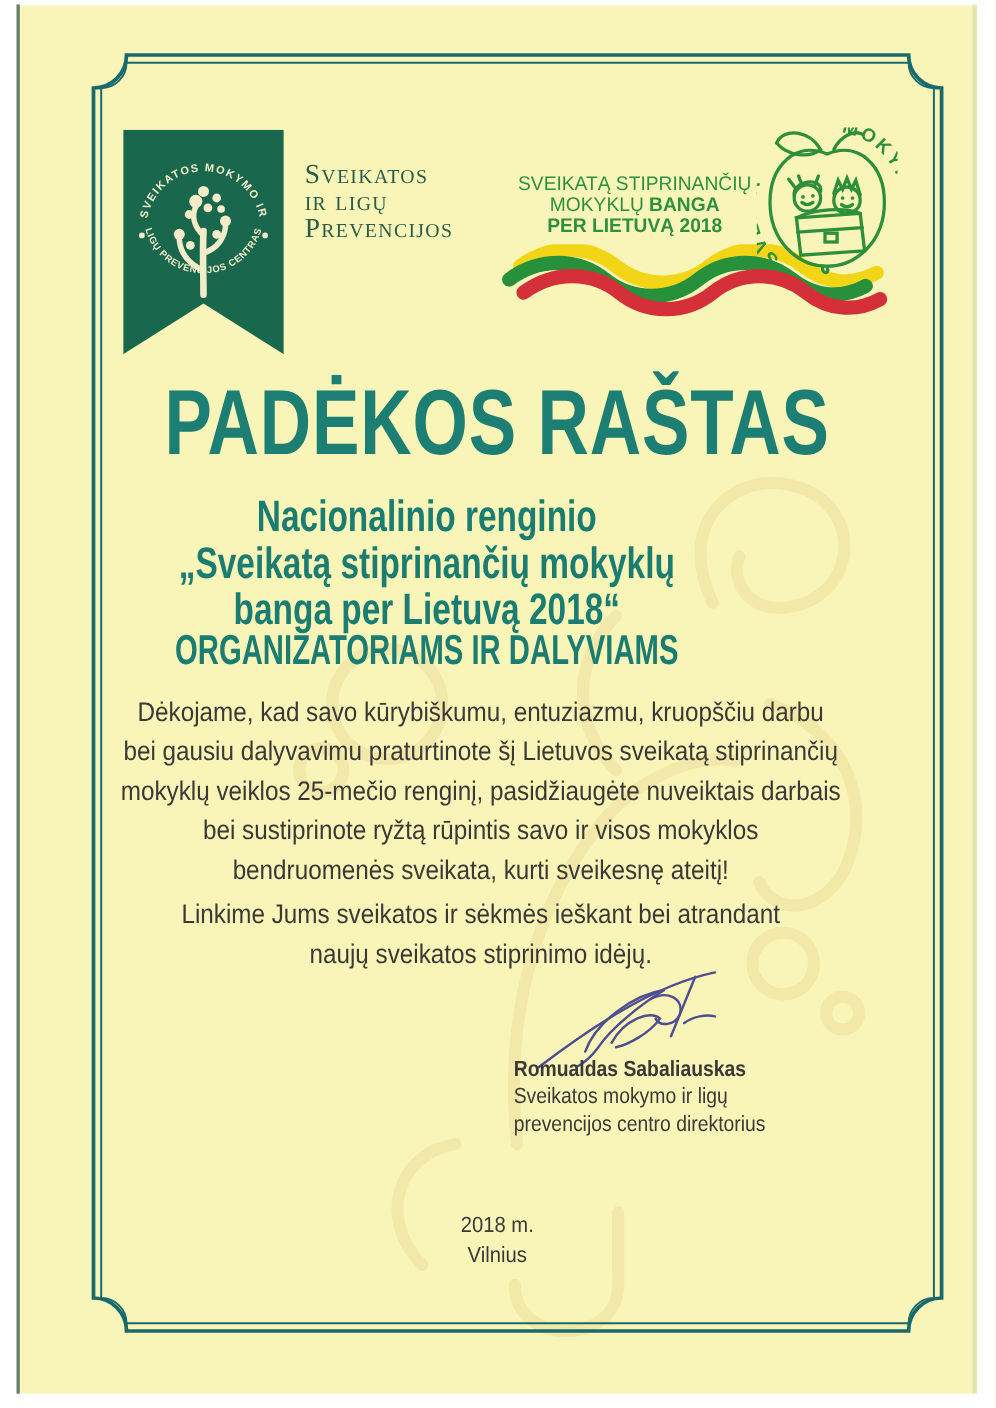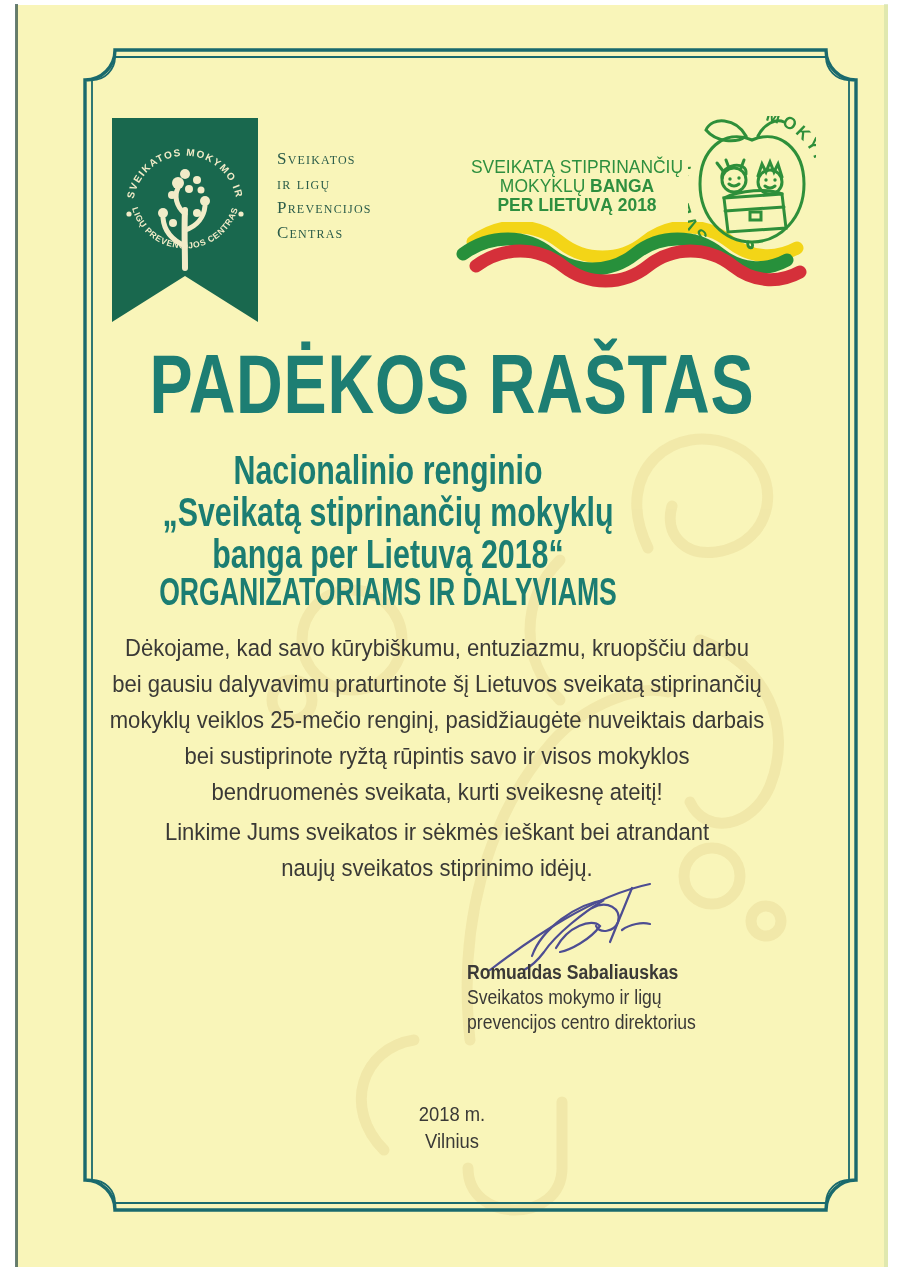--- a/index.html
+++ b/index.html
@@ -4,21 +4,21 @@
 <style>
   html,body{margin:0;padding:0;}
   body{width:905px;height:1280px;background:#ffffff;font-family:"Liberation Sans",sans-serif;overflow:hidden;}
   #certificate{position:relative;width:905px;height:1280px;background:#ffffff;}
   .abs{position:absolute;}
   .sheet{left:16px;top:5px;width:872px;height:1262px;background:#f9f5b9;}
   .edge-left{left:15px;top:4px;width:3px;height:1263px;background:#35544c;opacity:.75;}
   .edge-right{left:884px;top:4px;width:4px;height:1263px;background:#cfe0a8;opacity:.6;}
   svg{display:block;}
   .issuer-name{left:277px;top:147px;width:190px;color:#2b5c49;font-family:"Liberation Serif",serif;
-    font-variant:small-caps;font-size:17px;line-height:24.5px;letter-spacing:1.2px;font-weight:400;}
+    font-variant:small-caps;font-size:25px;line-height:24.5px;letter-spacing:1.2px;font-weight:400;}
   .event-text{left:447px;top:158px;width:260px;text-align:center;color:#2e8f3f;
     font-size:18px;line-height:19px;font-weight:400;transform:scaleX(.97);transform-origin:50% 0;}
   .event-text .b{font-weight:700;}
   .cert-title{left:16px;top:342px;width:872px;text-align:center;color:#1d7e73;font-weight:700;
     font-size:84px;line-height:1;letter-spacing:1px;transform:scaleX(.77);transform-origin:50% 0;white-space:nowrap;}
   .subtitle{left:-48px;top:449px;width:872px;text-align:center;color:#1b7d72;font-weight:700;
     font-size:40px;line-height:42px;transform:scaleX(.76);transform-origin:50% 0;white-space:nowrap;}
   .recipients{left:-48px;top:573px;width:872px;text-align:center;color:#1b7d72;font-weight:700;
     font-size:38px;line-height:1;transform:scaleX(.70);transform-origin:50% 0;white-space:nowrap;}
   .bodytext{left:-8px;width:890px;text-align:center;color:#3a3936;
@@ -95,21 +95,20 @@
         <circle cx="60" cy="77" r="4"></circle>
           <circle cx="89" cy="72" r="3.5"></circle>
       </g>
     </g>
   </svg>
 
   <div class="abs issuer-name">
     <div>Sveikatos</div>
     <div>ir ligų</div>
     <div>Prevencijos</div>
-    <div>Centras</div>
   </div>
 
   <div class="abs event-text">
     <div>SVEIKATĄ STIPRINANČIŲ</div>
     <div><span>MOKYKLŲ </span><span class="b">BANGA</span></div>
     <div class="b">PER LIETUVĄ 2018</div>
   </div>
 
   <svg class="abs" style="left:455px;top:222px" width="360" height="78" viewBox="0 0 360 78">
     <defs>

